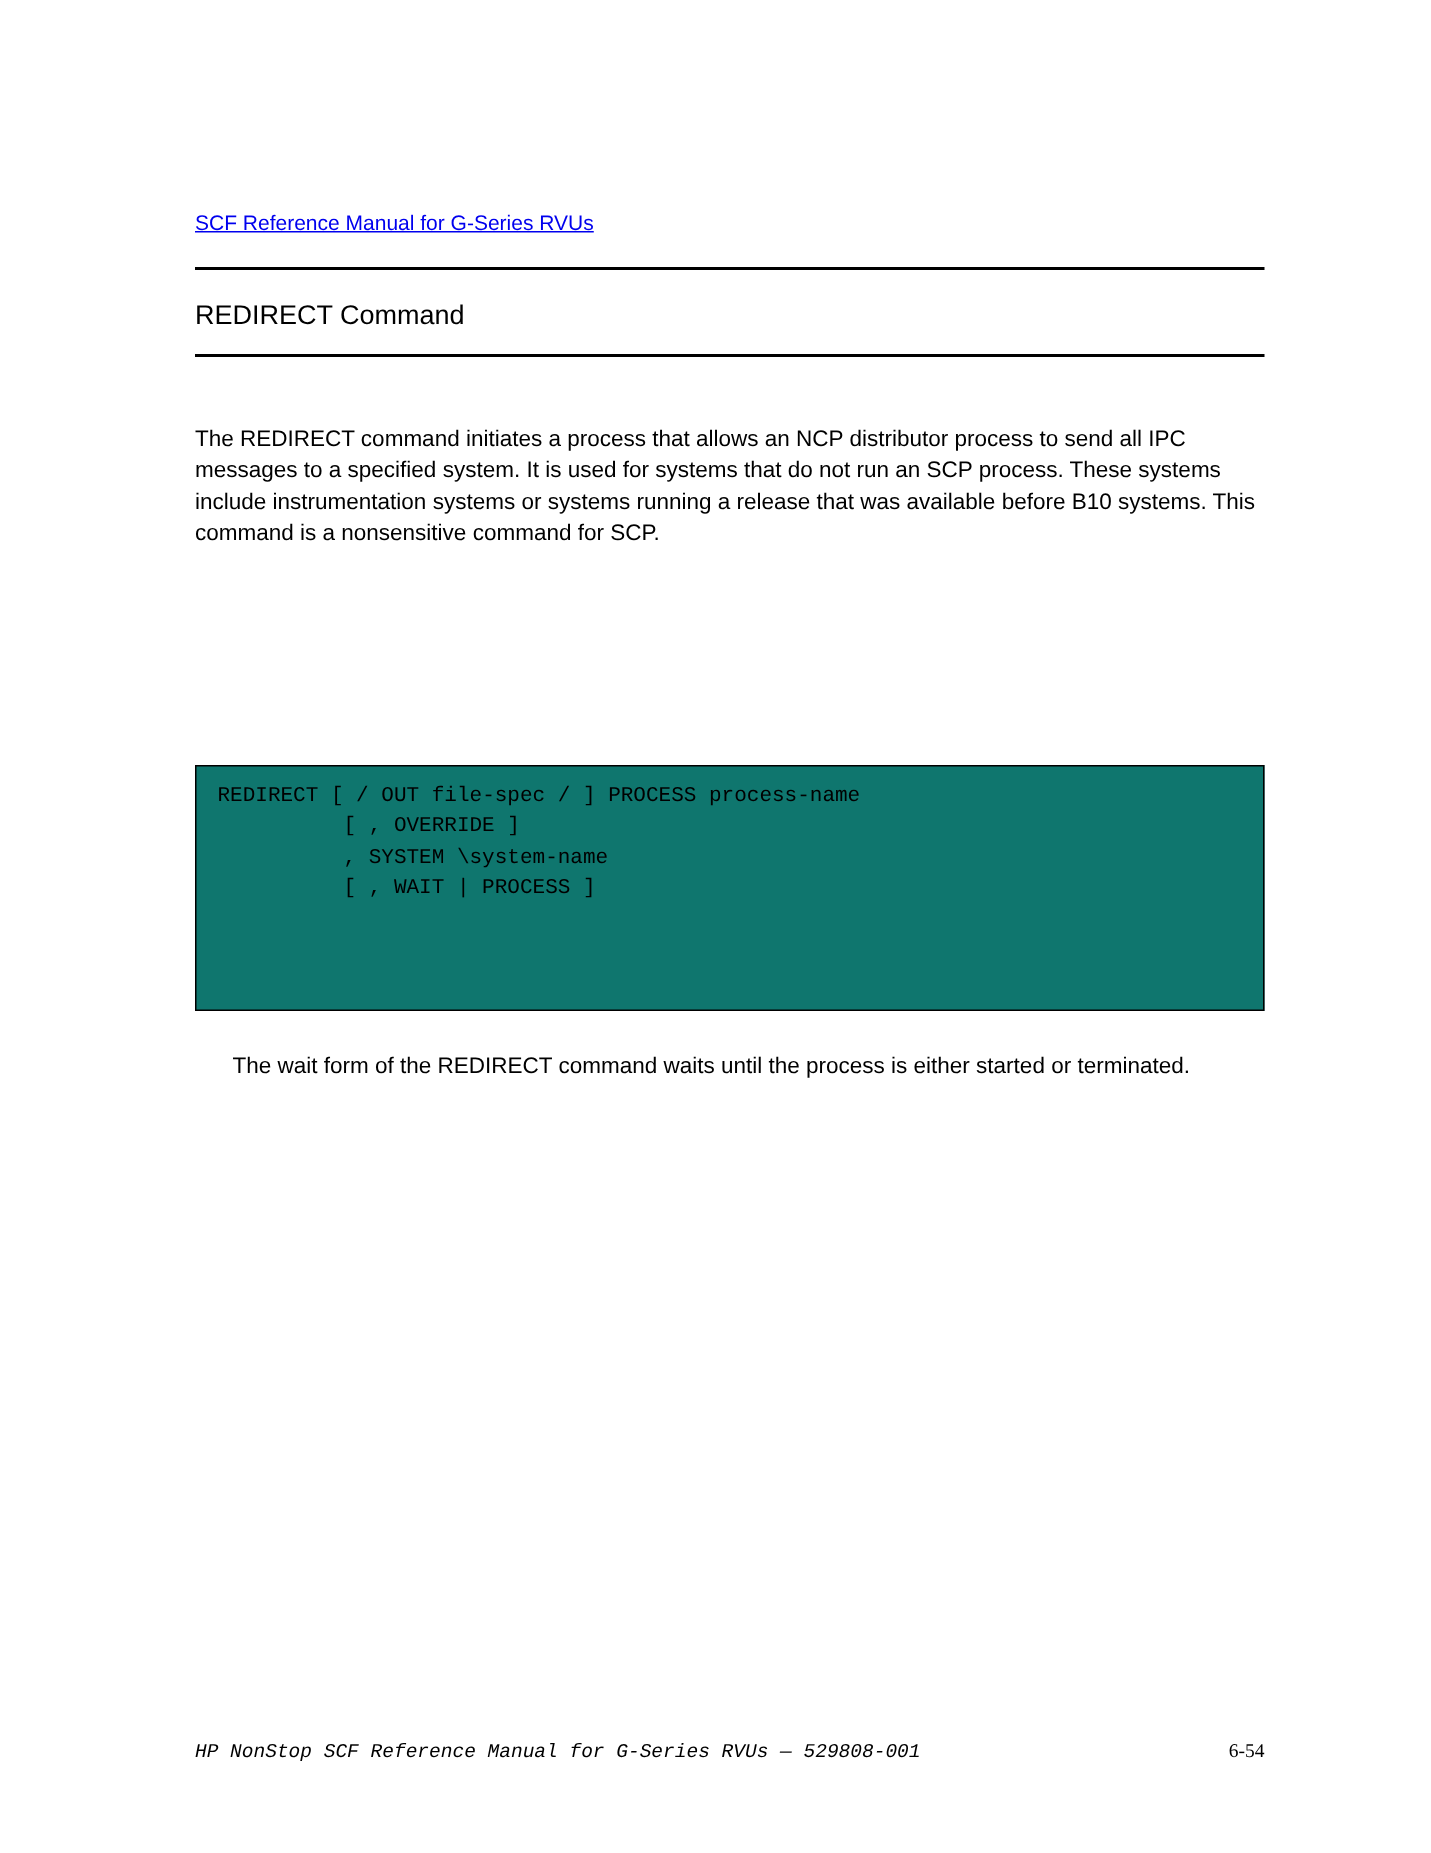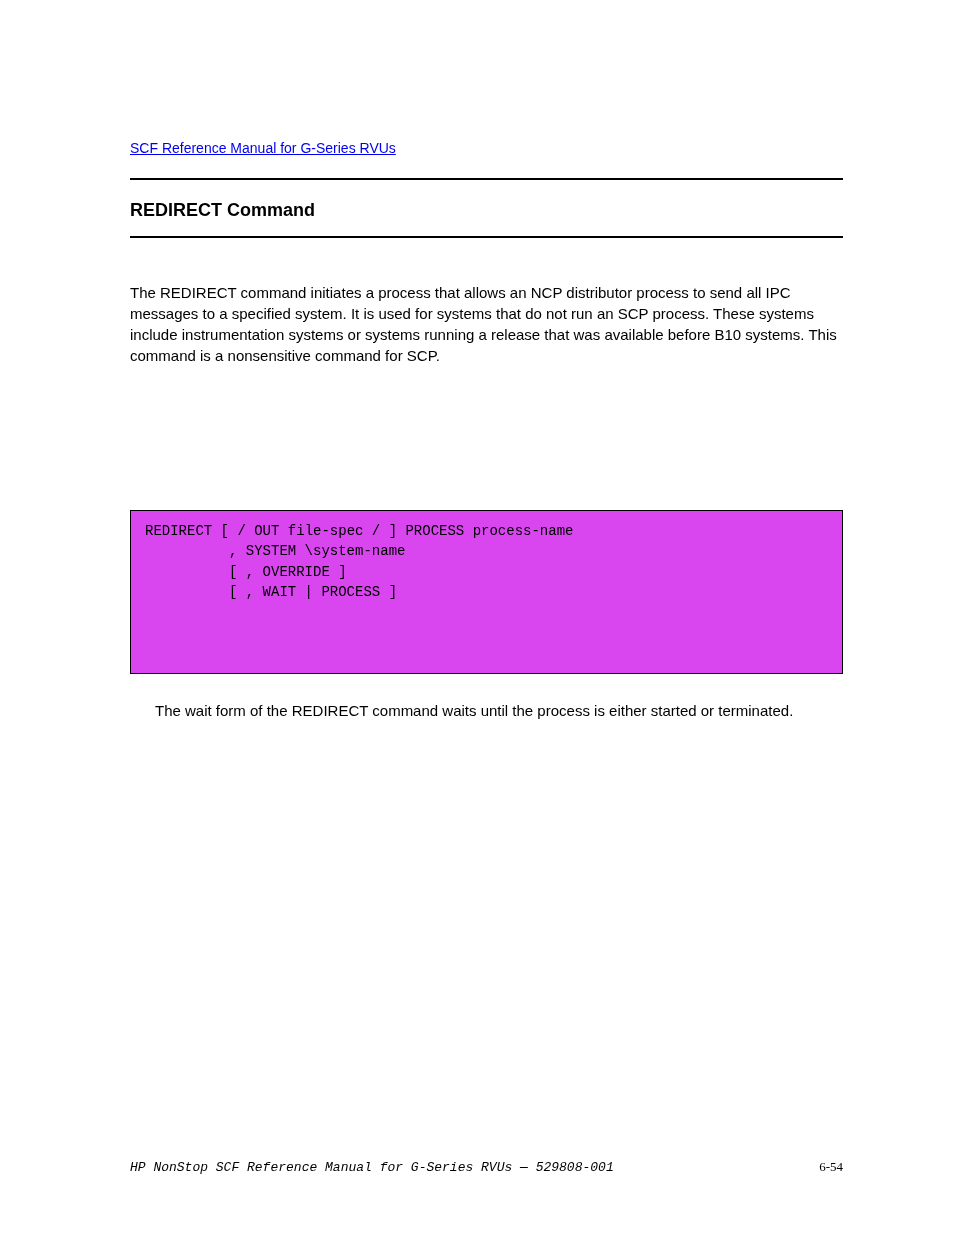--- a/index.html
+++ b/index.html
@@ -32,21 +32,21 @@
     height: 0;
     border-top: 2px solid #000;
   }
   .hr-1 { top: 178px; }
   .hr-2 { top: 236px; }
   .title {
     position: absolute;
     top: 200px;
     left: 130px;
     font-family: Arial, Helvetica, sans-serif;
-    font-weight: bold;
+    font-weight: normal;
     font-size: 18px;
   }
   .body-text {
     position: absolute;
     top: 270px;
     left: 130px;
     right: 111px;
     font-family: Arial, Helvetica, sans-serif;
     font-size: 15px;
     line-height: 1.4;
@@ -59,21 +59,21 @@
     left: 130px;
     right: 111px;
     top: 510px;
     height: 164px;
     border: 1.5px solid #000;
     box-sizing: border-box;
     padding: 10px 14px;
     font-family: "Courier New", Courier, monospace;
     font-size: 14px;
     line-height: 1.45;
-    background: #d946ef;
+    background: #0f766e;
   }
   .after-text {
     position: absolute;
     top: 700px;
     left: 130px;
     right: 111px;
     font-family: Arial, Helvetica, sans-serif;
     font-size: 15px;
     line-height: 1.4;
     margin-left: 25px;
@@ -106,22 +106,22 @@
   <div class="title">REDIRECT Command</div>
 
   <div class="hr-line hr-2"></div>
 
   <div class="body-text">
     <p>The REDIRECT command initiates a process that allows an NCP distributor process to send all IPC messages to a specified system. It is used for systems that do not run an SCP process. These systems include instrumentation systems or systems running a release that was available before B10 systems. This command is a nonsensitive command for SCP.</p>
   </div>
 
   <div class="code-box">
     <div>REDIRECT [ / OUT file-spec / ] PROCESS process-name</div>
+    <div style="padding-left:10ch;">[ , OVERRIDE ]</div>
     <div style="padding-left:10ch;">, SYSTEM \system-name</div>
-    <div style="padding-left:10ch;">[ , OVERRIDE ]</div>
     <div style="padding-left:10ch;">[ , WAIT | PROCESS ]</div>
   </div>
 
   <div class="after-text">The wait form of the REDIRECT command waits until the process is either started or terminated.</div>
 
   <div class="footer-left">HP NonStop SCF Reference Manual for G-Series RVUs — 529808-001</div>
   <div class="footer-right">6-54</div>
 
 </div>
 

